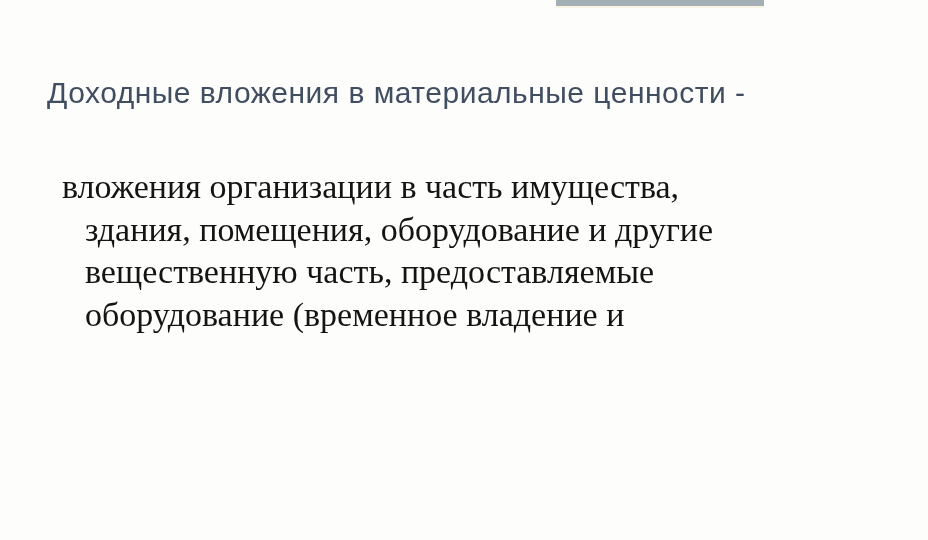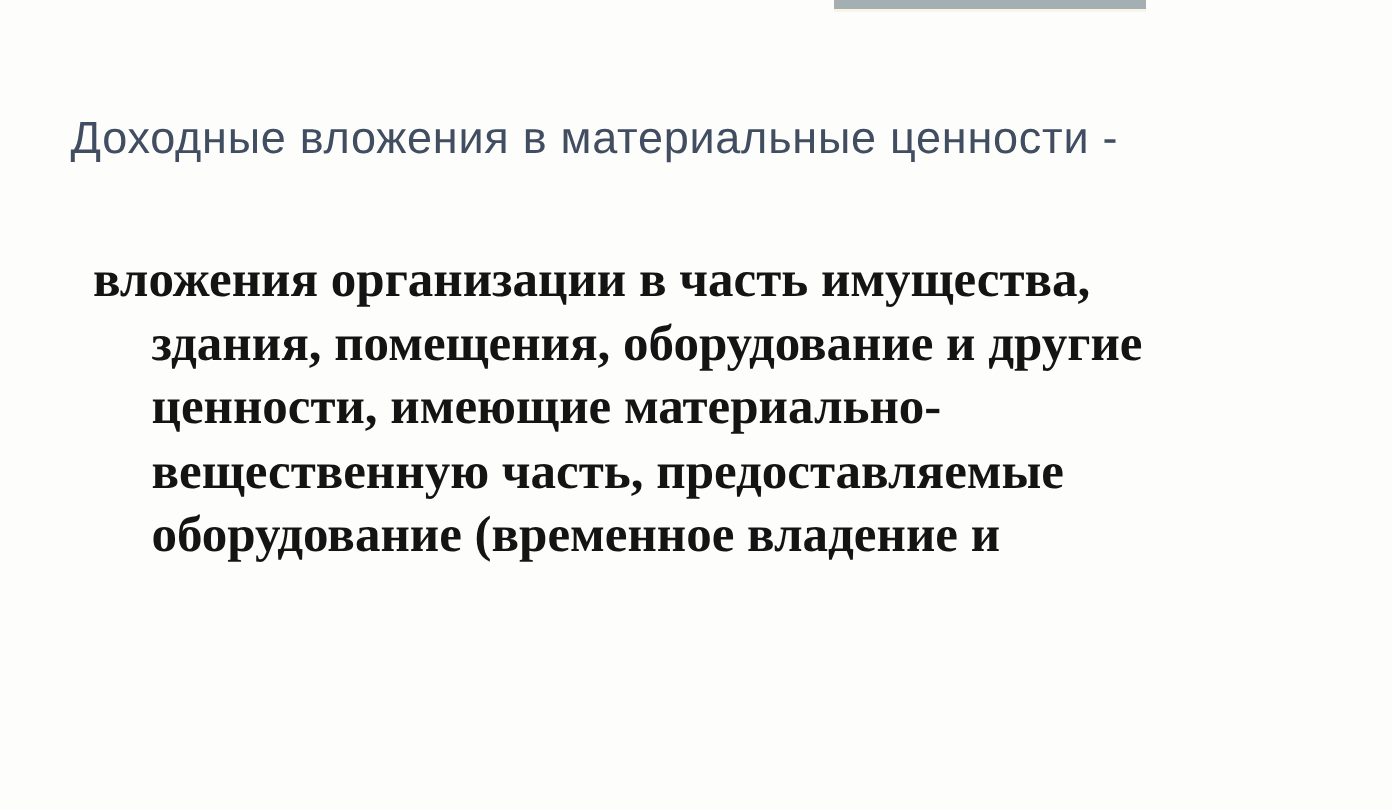--- a/index.html
+++ b/index.html
@@ -45,36 +45,34 @@
     left: 62px;
     top: 166px;
     width: 820px;
     font-family: "Liberation Serif", "DejaVu Serif", serif;
     font-size: 34px;
     line-height: 42.5px;
     color: #141414;
   }
   .definition-line {
     white-space: nowrap;
-    font-weight: bold;
   }
   .definition-line.indent {
-    margin-left: 39px;
+    margin-left: 23px;
   }
 </style>
 </head>
 <body>
 
 <div class="slide">
 
   <div class="top-accent-bar"></div>
 
   <h1 class="slide-title">Доходные вложения в материальные ценности -</h1>
 
   <div class="definition-text">
     <div class="definition-line">вложения организации в часть имущества,</div>
     <div class="definition-line indent">здания, помещения, оборудование и другие</div>
-    <div class="definition-line indent">ценности, имеющие материально-</div>
     <div class="definition-line indent">вещественную часть, предоставляемые</div>
     <div class="definition-line indent">оборудование (временное владение и</div>
   </div>
 
 </div>
 
 </body></html>

